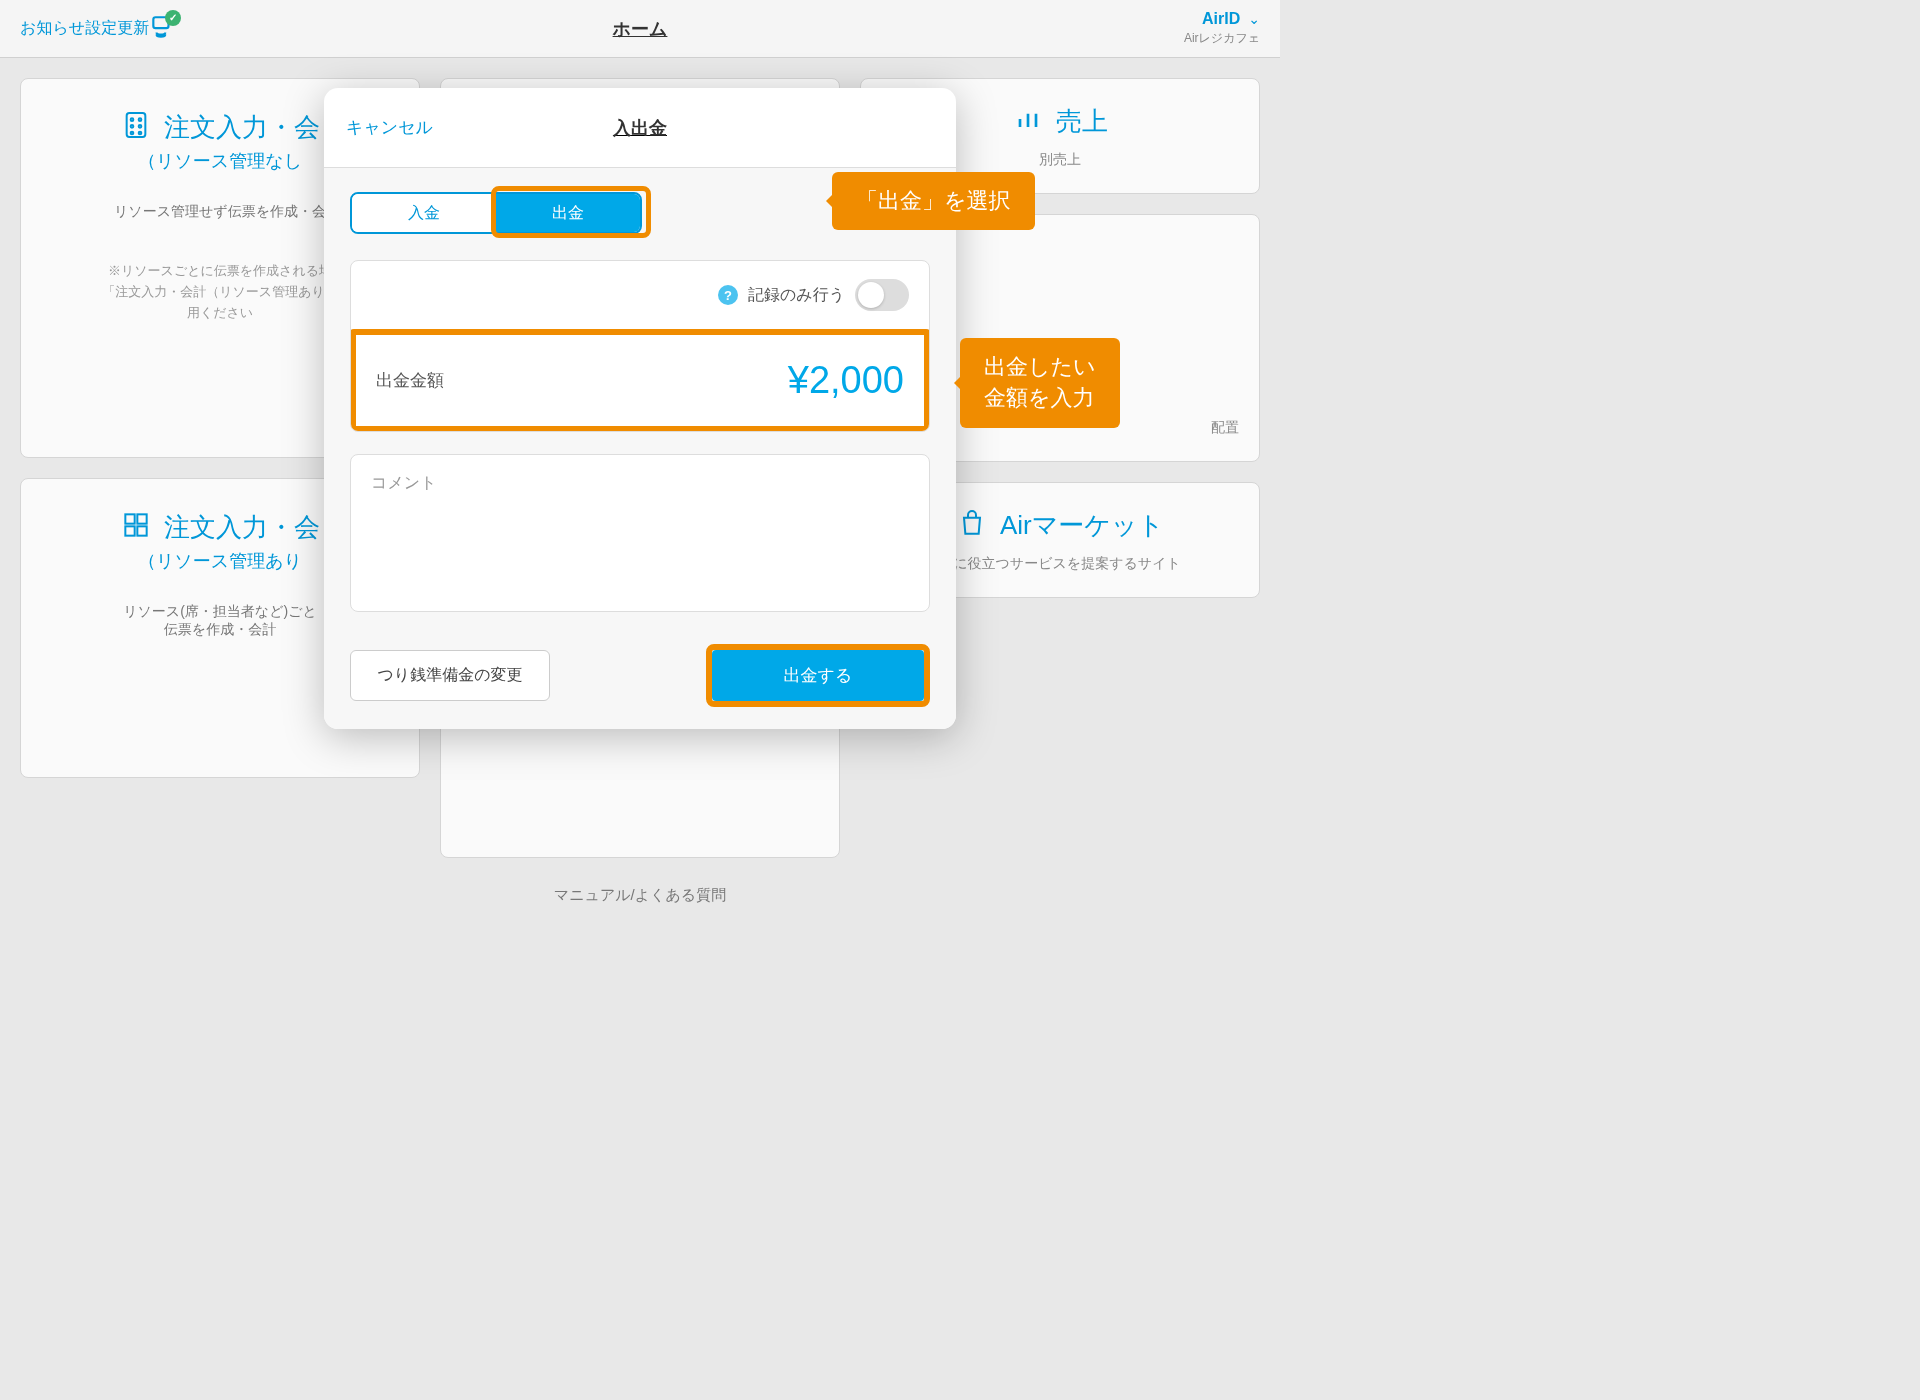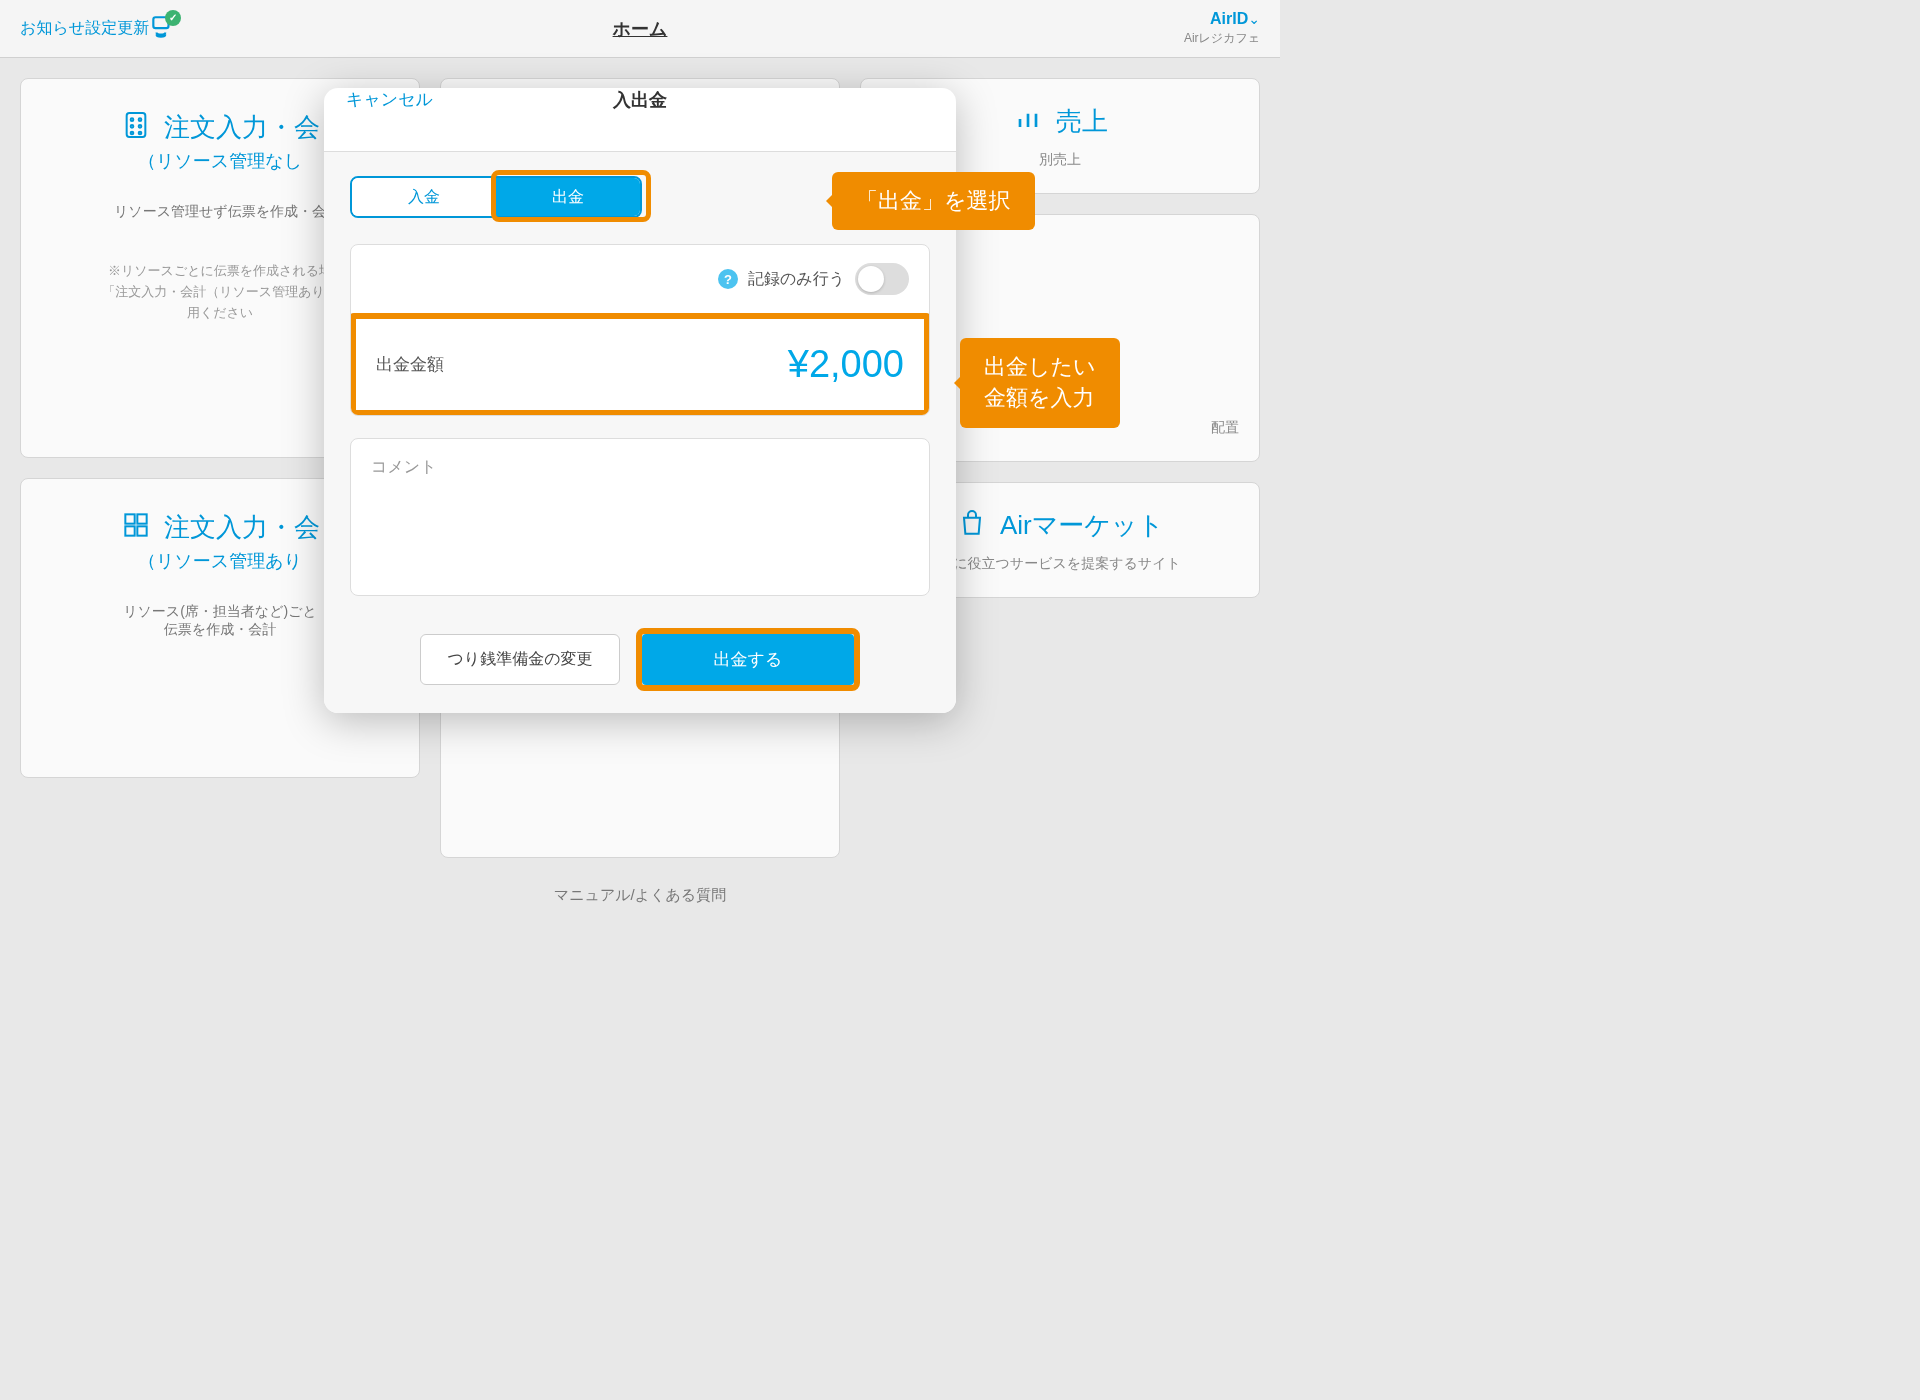--- a/index.html
+++ b/index.html
@@ -8,21 +8,21 @@
     
     .topnav { height: 58px; background: #f5f5f5; border-bottom: 1px solid #d0d0d0; display: flex; align-items: center; padding: 0 20px; position: relative; }
     .topnav-left { display: flex; align-items: center; }
     .topnav-link { color: #0097d8; font-size: 16px; }
     .topnav-icon { color: #0097d8; position: relative; }
     .topnav-icon svg { width: 26px; height: 26px; }
     .badge-check { position: absolute; top: -4px; right: -6px; width: 16px; height: 16px; background: #3cb371; border-radius: 50%; display: flex; align-items: center; justify-content: center; }
     .badge-check::after { content: "✓"; color: white; font-size: 10px; font-weight: bold; }
     .topnav-title { position: absolute; left: 50%; transform: translateX(-50%); font-size: 18px; font-weight: 600; color: #333; text-decoration: underline; }
     .topnav-right { margin-left: auto; text-align: right; }
-    .airid-line { display: flex; align-items: center; justify-content: flex-end; }
+    .airid-line { display: flex; align-items: center; gap: 8px; justify-content: flex-end; }
     .airid { color: #0097d8; font-size: 16px; font-weight: 600; }
     .chevron { color: #0097d8; font-size: 14px; }
     .store-name { color: #888; font-size: 12px; margin-top: 2px; }
     
     
     .bg-grid { padding: 20px; display: grid; grid-template-columns: 1fr 1fr 1fr; gap: 20px; }
     .card { background: #fafafa; border: 1px solid #d5d5d5; border-radius: 8px; padding: 30px 20px; text-align: center; min-height: 380px; }
     .card-title { color: #0097d8; font-size: 26px; font-weight: 400; }
     .card-sub { color: #0097d8; font-size: 18px; margin-top: 4px; }
     .card-desc { color: #777; font-size: 14px; margin-top: 30px; }
@@ -32,21 +32,21 @@
     .card-icon svg { width: 32px; height: 32px; }
     .right-col { display: flex; flex-direction: column; gap: 20px; }
     .card-small { background: #fafafa; border: 1px solid #d5d5d5; border-radius: 8px; padding: 24px 20px; }
     .card-small .card-title { font-size: 26px; }
     .card-small-sub { color: #888; font-size: 14px; margin-top: 12px; text-align: center; }
     .manual-text { text-align: center; color: #777; font-size: 15px; margin-top: 8px; }
     
     
     .overlay { position: absolute; inset: 0; background: rgba(0,0,0,0.0); display: flex; justify-content: center; align-items: flex-start; padding-top: 88px; }
     .modal { width: 632px; background: #fff; border-radius: 14px; box-shadow: 0 8px 40px rgba(0,0,0,0.25); overflow: hidden; }
-    .modal-header { height: 64px; display: flex; justify-content: center; border-bottom: 1px solid #ddd; position: relative; }
+    .modal-header { height: 80px; display: flex; align-items: center; justify-content: center; border-bottom: 1px solid #ddd; position: relative; text-decoration: underline; }
     .modal-cancel { position: absolute; left: 22px; color: #0097d8; font-size: 17px; }
     .modal-title { font-size: 18px; font-weight: 600; color: #333; }
     .modal-body { padding: 24px 26px 18px; background: #f7f7f7; }
     
     
     .seg-wrap { display: flex; margin-bottom: 26px; position: relative; }
     .seg-highlight { position: absolute; border: 5px solid #f08c00; border-radius: 8px; pointer-events: none; }
     .seg { display: flex; border: 2px solid #0097d8; border-radius: 8px; overflow: hidden; width: 292px; height: 42px; }
     .seg-btn { flex: 1; display: flex; align-items: center; justify-content: center; font-size: 16px; background: #fff; color: #0097d8; }
     .seg-btn.active { background: #00a8e8; color: #fff; font-weight: 500; }
@@ -65,21 +65,21 @@
     .amount-value { color: #00a8e8; font-size: 38px; font-weight: 400; }
     .staff-row { justify-content: space-between; }
     .staff-name { color: #0097d8; font-size: 17px; }
     
     .amount-highlight { border: 6px solid #f08c00; border-radius: 4px; margin: -1px; }
     
     .comment-box { margin-top: 22px; background: #fff; border: 1px solid #ddd; border-radius: 8px; padding: 18px 20px; min-height: 158px; }
     .comment-label { color: #999; font-size: 16px; }
     
     
-    .modal-footer { display: flex; justify-content: center; align-items: center; padding: 14px 26px 22px; background: #f7f7f7; gap: 16px; }
+    .modal-footer { display: flex; justify-content: space-between; align-items: center; padding: 14px 26px 22px; background: #f7f7f7; gap: 16px; }
     .btn-secondary { background: #fff; border: 1px solid #ccc; border-radius: 6px; padding: 14px 24px; font-size: 16px; color: #444; width: 200px; text-align: center; }
     .btn-primary-wrap { border: 6px solid #f08c00; border-radius: 8px; padding: 0; }
     .btn-primary { background: #00a8e8; color: #fff; border: none; border-radius: 4px; padding: 14px 24px; font-size: 17px; font-weight: 500; width: 212px; text-align: center; }
     
     
     .callout { position: absolute; background: #f08c00; color: #fff; font-size: 22px; font-weight: 500; padding: 14px 24px; border-radius: 6px; white-space: nowrap; }
     .callout::before { content: ""; position: absolute; left: -18px; top: 50%; transform: translateY(-50%); border: 12px solid transparent; border-right-color: #f08c00; }
     .callout-1 { top: 172px; left: 832px; }
     .callout-2 { top: 338px; left: 960px; line-height: 1.4; }
   </style>

